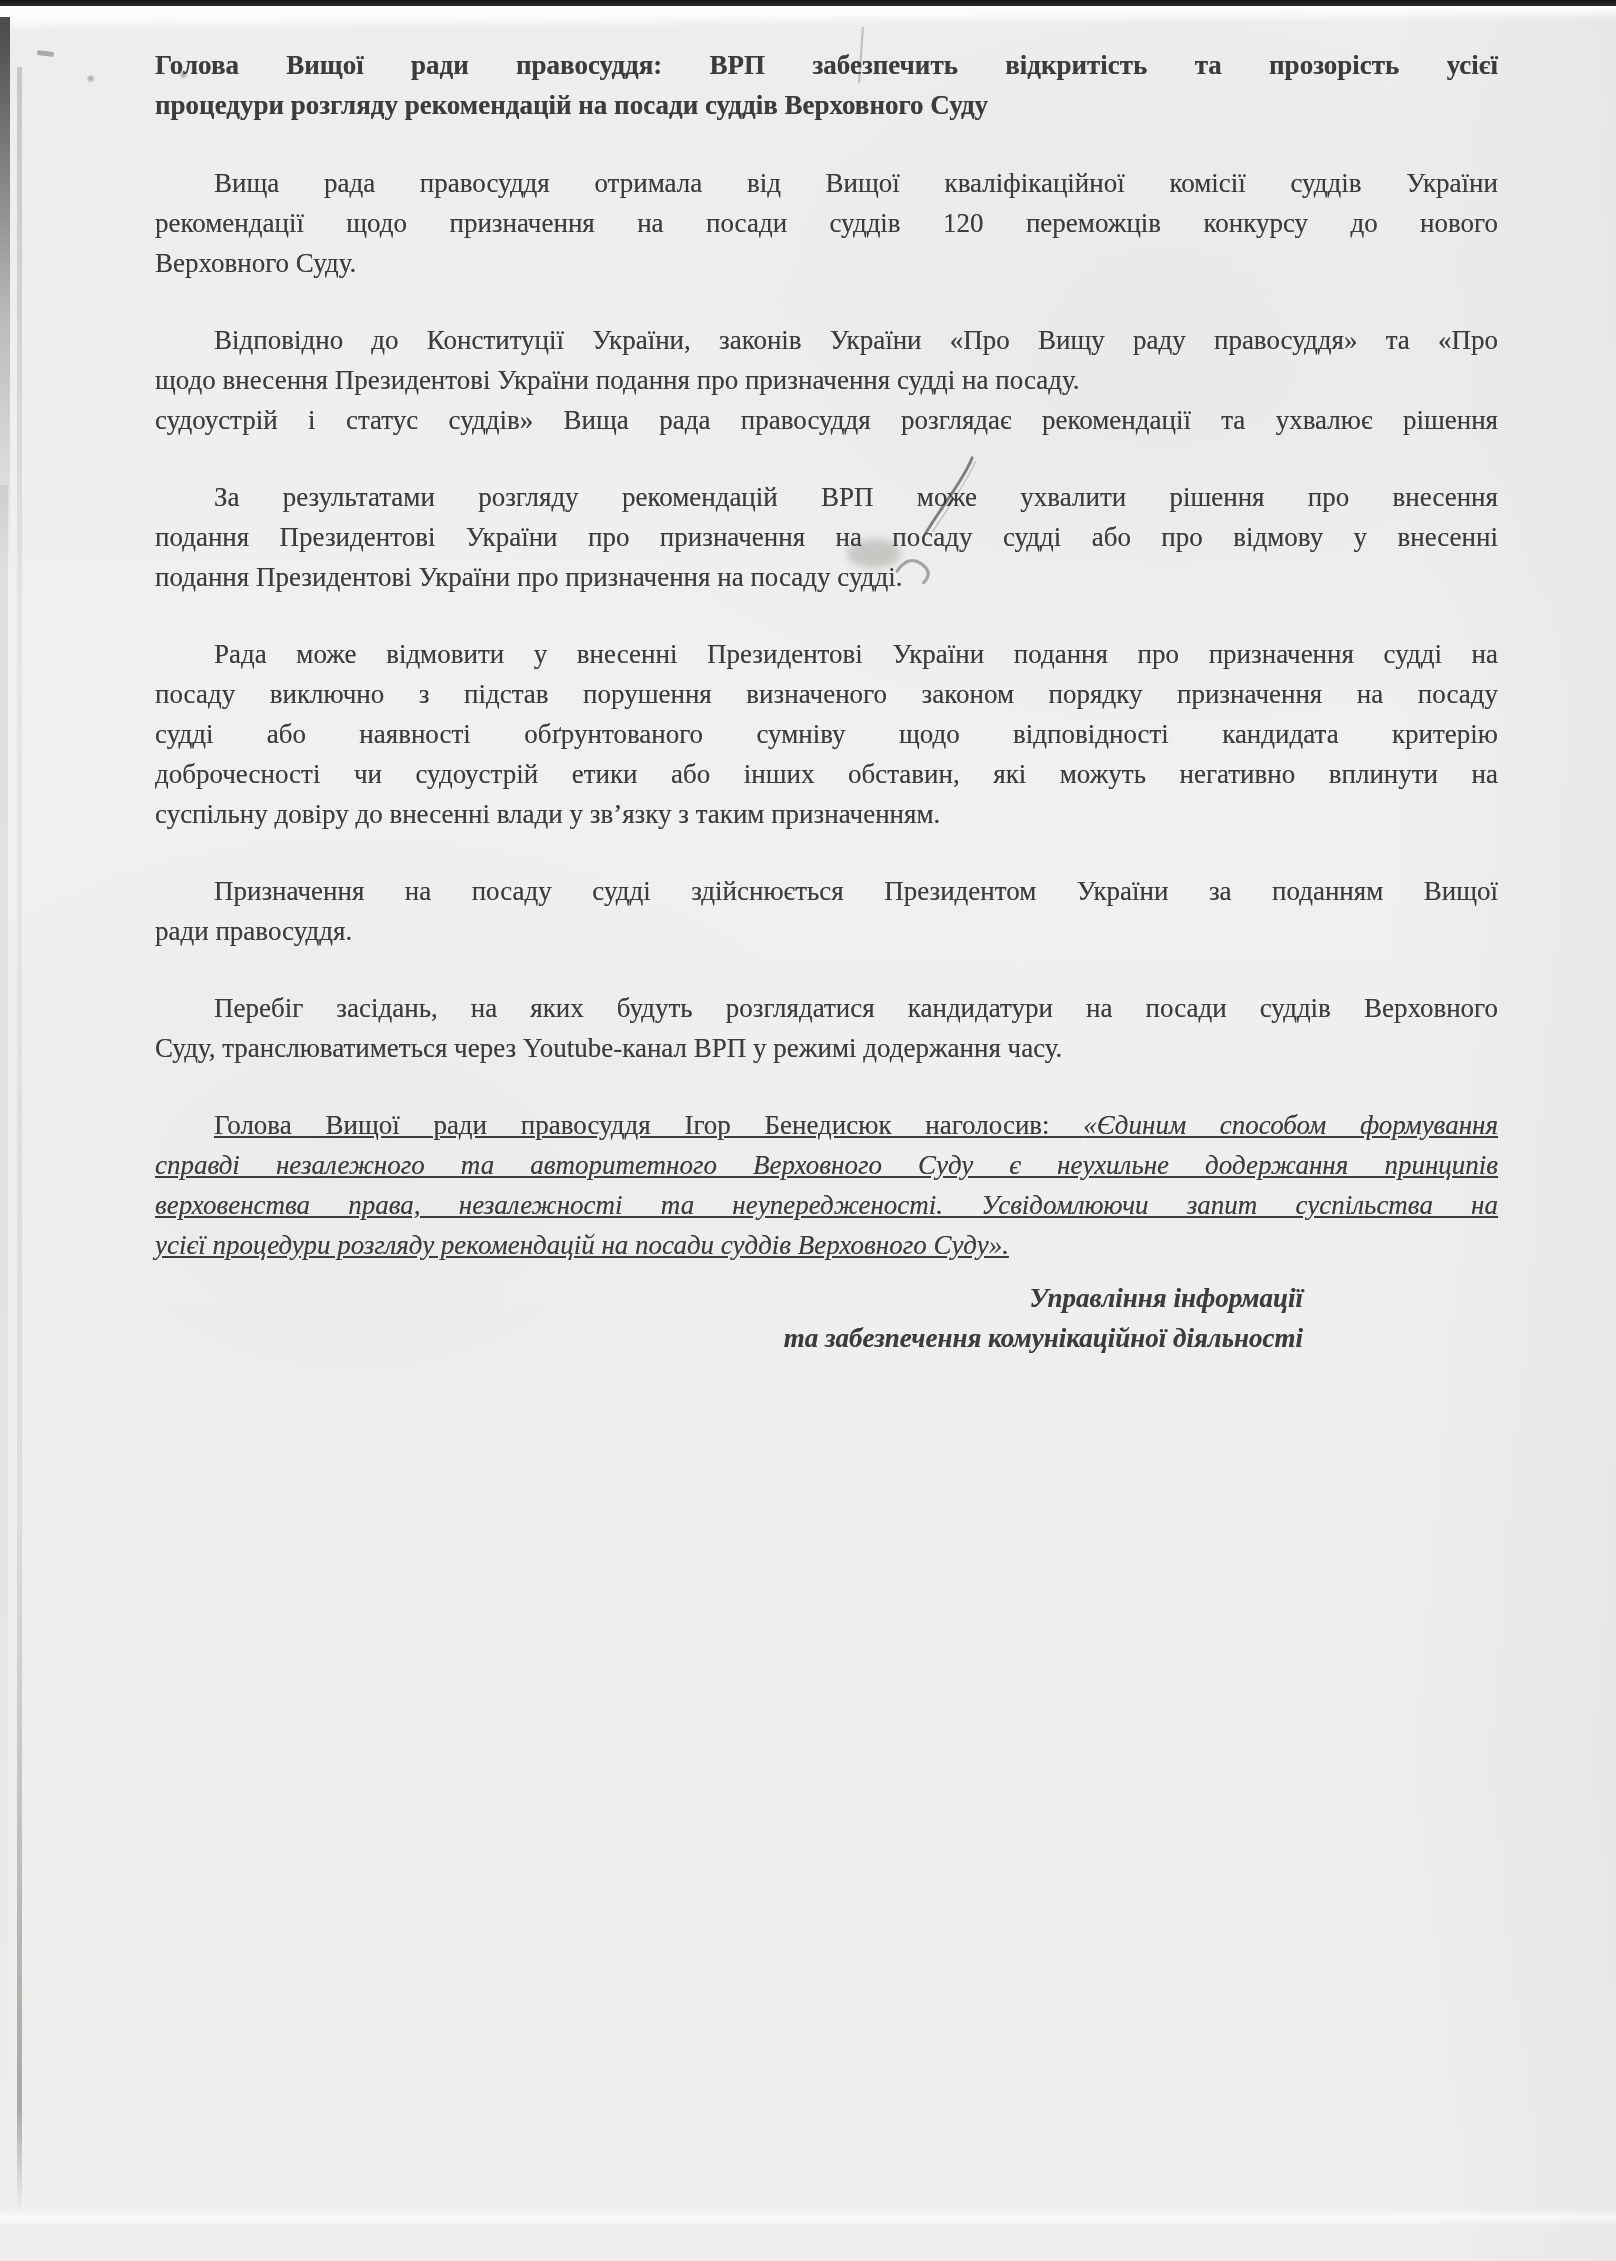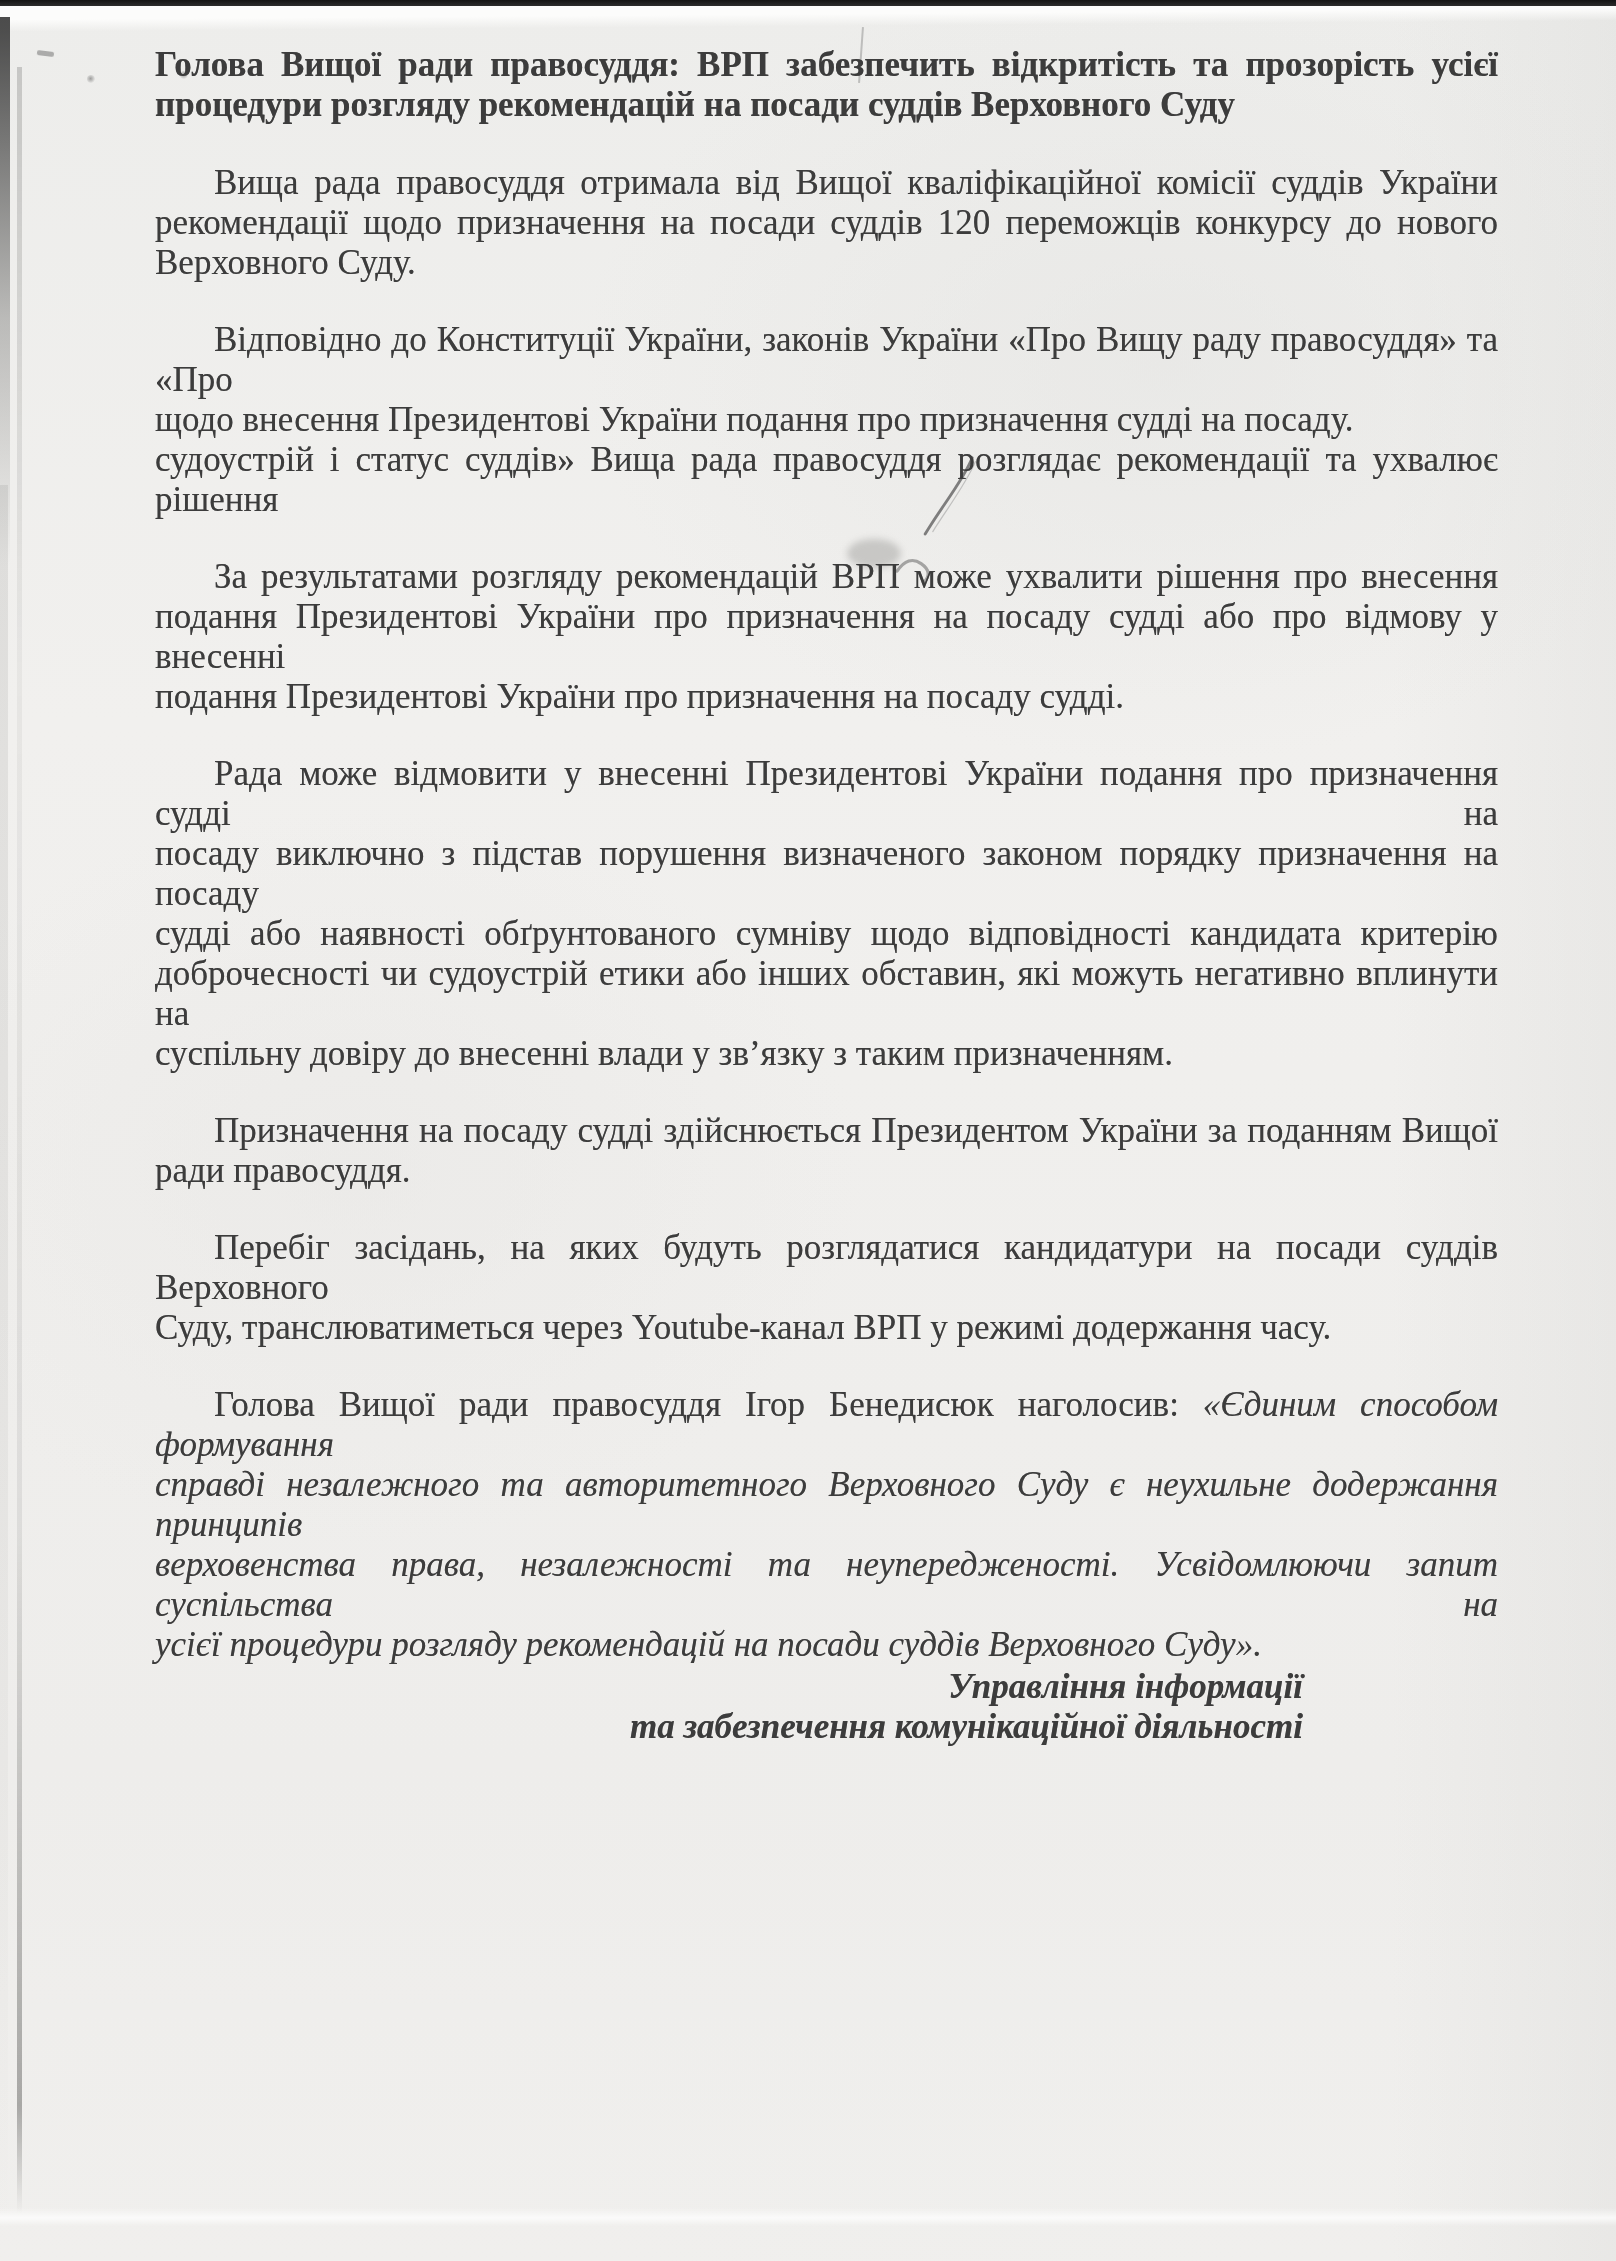--- a/index.html
+++ b/index.html
@@ -83,34 +83,34 @@
     background: rgba(128,128,126,0.35);
     filter: blur(3.8px);
   }
   .squiggle-svg { top: 543px; left: 892px; }
   
   .content {
     position: absolute;
     left: 155px;
     right: 119px;
     top: 45px;
-    font-size: 35px;
+    font-size: 27px;
     line-height: 40px;
     text-shadow: 0 0 0.6px rgba(58,58,58,0.55);
   }
   .line {
     text-align: justify;
     text-align-last: justify;
     white-space: normal;
   }
   .line.last { text-align-last: left; }
   .doc-title { font-weight: bold; margin-bottom: 38px; }
   .paragraph { margin-bottom: 37px; }
   .paragraph .line.first { text-indent: 59px; }
-  .paragraph.quote { font-style: italic; margin-bottom: 2px; }
+  .paragraph.quote { font-style: italic; margin-bottom: 13px; text-decoration: underline; }
   .roman { font-style: normal; }
   .signature {
     font-weight: bold;
     font-style: italic;
     padding-right: 195px;
   }
   .signature .line,
   .signature .line.last {
     text-align: left;
     text-align-last: right;

